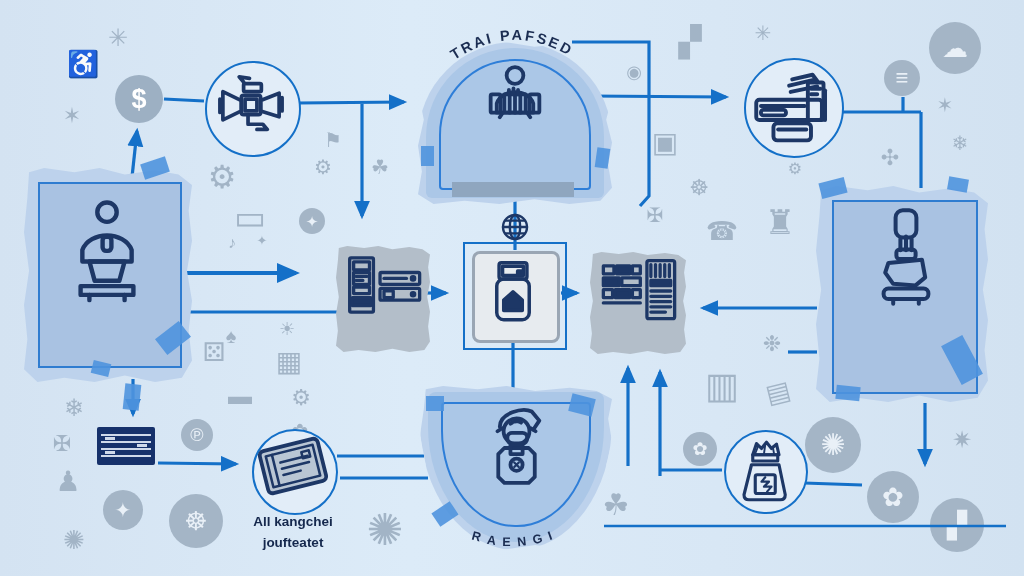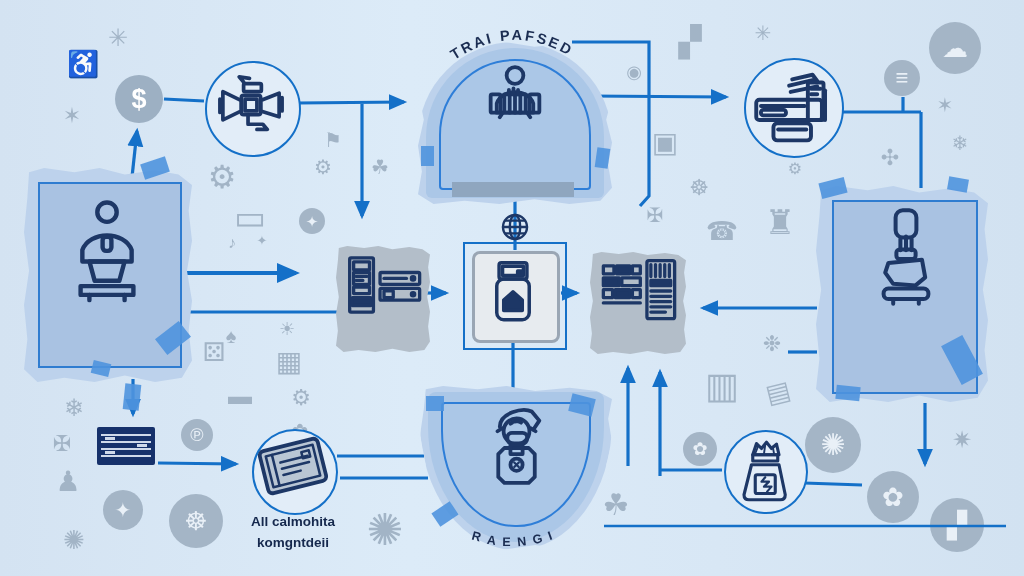--- a/index.html
+++ b/index.html
@@ -328,22 +328,22 @@
     <svg viewBox="0 0 104 80" width="66" height="56">
         <g class="ink" stroke-width="6">
       <rect x="5" y="6" width="94" height="68" rx="7" fill="#b9c6d4"></rect>
       <rect x="14" y="15" width="76" height="50" stroke-width="4"></rect>
       <path d="M24 15 v50" stroke-width="4"></path>
       <path d="M34 30 h44 M34 40 h44 M34 50 h28" stroke-width="4"></path>
       <rect x="70" y="22" width="12" height="10" stroke-width="4"></rect>
     </g>
       </svg>
   </div>
-  <div class="txt bold" style="left:218px;top:514px;width:150px;font-size:13.5px;">All calmohita</div>
-  <div class="txt bold" style="left:218px;top:535px;width:150px;font-size:13.5px;">komgntdeii</div>
+  <div class="txt bold" style="left:218px;top:514px;width:150px;font-size:13.5px;">All kangchei</div>
+  <div class="txt bold" style="left:218px;top:535px;width:150px;font-size:13.5px;">joufteatet</div>
 
   <div class="circle-node node" style="left:724px;top:430px;width:80px;height:80px;"></div>
   <div class="node" style="left:732px;top:436px;width:64px;height:70px;">
     <svg viewBox="0 0 100 112" width="64" height="70">
         <g class="ink" stroke-width="5">
       <path d="M32 30 L38 12 L46 20 L54 10 L62 20 L70 13 L74 30 Z"></path>
       <path d="M40 18 l-4 10 M52 14 l-2 14 M64 17 l2 11" stroke-width="3"></path>
       <rect x="32" y="30" width="40" height="10"></rect>
       <path d="M30 46 L74 46 L84 94 Q84 102 76 102 L26 102 Q18 102 18 94 Z"></path>
       <rect x="36" y="62" width="32" height="30" rx="3"></rect>

